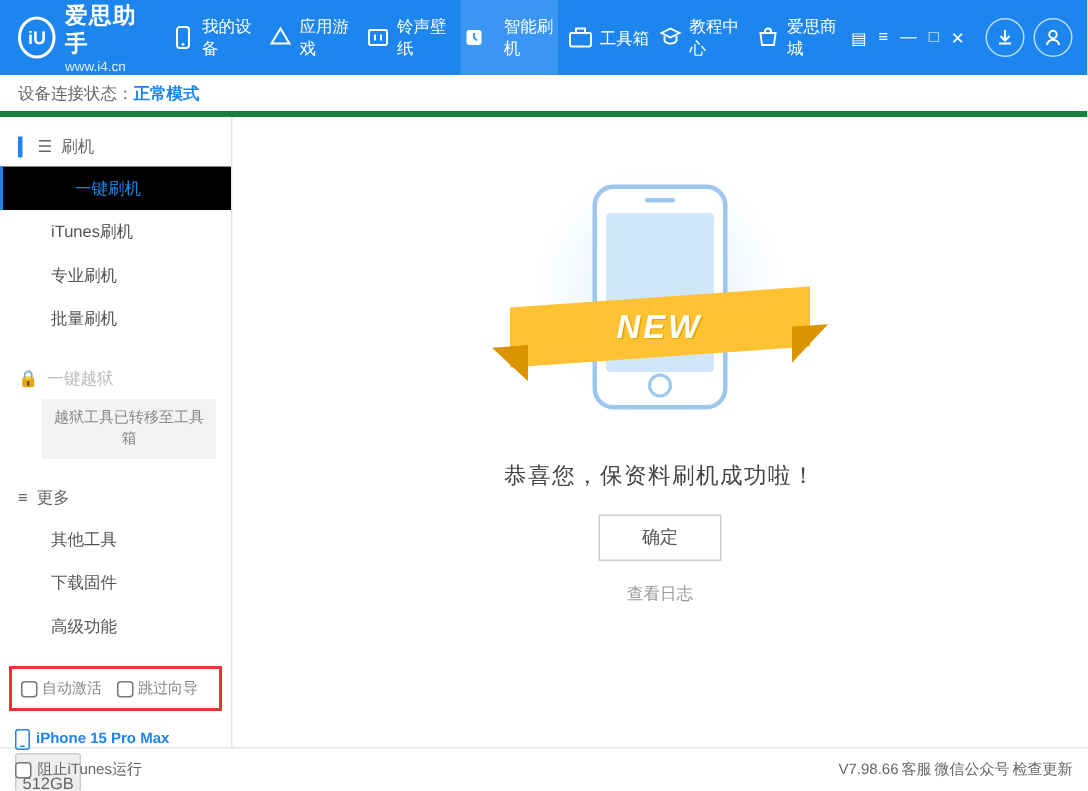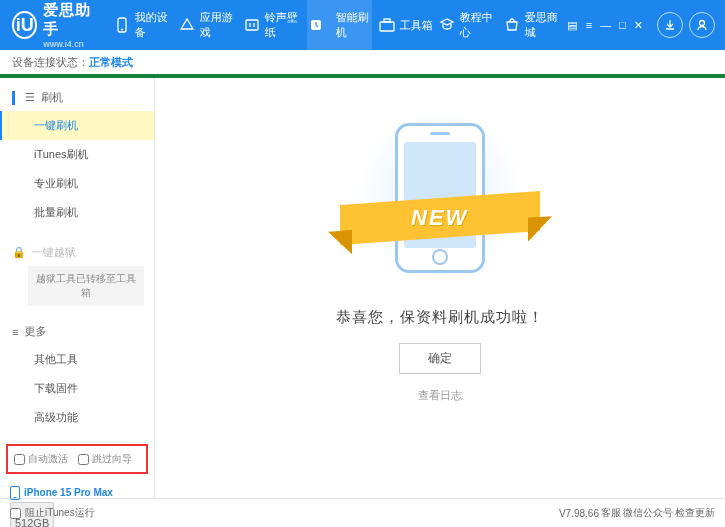--- a/index.html
+++ b/index.html
@@ -1,20 +1,20 @@
 <!DOCTYPE html>
 <html><head>
 <meta charset="utf-8">
 <style>
 * { margin: 0; padding: 0; box-sizing: border-box; font-family: "Microsoft YaHei", Arial, sans-serif; }
 body { width: 725px; height: 527px; overflow: hidden; background: #fff; }
 
 .titlebar { height: 50px; background: #1d86ee; color: #fff; display: flex; align-items: center; }
 .logo-area { display: flex; align-items: center; padding: 0 12px; width: 155px; }
-.logo-circle { width: 28px; height: 28px; border: 2px solid #fff; border-radius: 50%; display: flex; align-items: center; justify-content: center; font-weight: bold; font-size: 18px; }
+.logo-circle { width: 28px; height: 28px; border: 2px solid #fff; border-radius: 50%; display: flex; align-items: center; justify-content: center; font-weight: bold; font-size: 12px; }
 .logo-text { margin-left: 6px; }
 .logo-text .app-name { font-size: 15px; font-weight: bold; letter-spacing: 1px; }
 .logo-text .url { font-size: 9px; opacity: .85; }
 
 .navs { display: flex; height: 100%; }
 .nav-item { width: 65px; display: flex; flex-direction: row; align-items: center; justify-content: center; font-size: 11px; cursor: pointer; gap: 3px; }
 .nav-item.active { background: #3a96f2; gap: 12px; }
 .nav-ico { width: 20px; height: 16px; display: flex; align-items: center; justify-content: center; }
 
 .title-right { margin-left: auto; display: flex; align-items: center; gap: 6px; padding-right: 10px; }
@@ -23,21 +23,21 @@
 
 .statusbar { height: 28px; border-bottom: 4px solid #15803d; display: flex; align-items: center; padding: 0 12px; font-size: 11px; color: #666; }
 .statusbar .mode { color: #1d86ee; font-weight: bold; }
 
 .body { display: flex; height: 420px; }
 .sidebar { width: 155px; border-right: 1px solid #e6e6e6; display: flex; flex-direction: column; font-size: 11px; }
 .side-sec { padding: 6px 0; }
 .side-head { display: flex; align-items: center; padding: 6px 12px; color: #666; gap: 6px; cursor: pointer; }
 .side-head .bar { width: 3px; height: 14px; background: #1d86ee; margin-right: 4px; }
 .side-item { padding: 7px 10px 7px 34px; color: #555; cursor: pointer; }
-.side-item.active { background: #fef9c3; color: #1d86ee; border-left: 2px solid #1d86ee; padding-left: 32px; }
+.side-item.active { background: #000000; color: #1d86ee; border-left: 2px solid #1d86ee; padding-left: 48px; }
 .side-item.box { background: #f3f3f3; margin: 0 10px 0 28px; padding: 6px; color: #888; font-size: 10px; line-height: 1.4; text-align: center; }
 .lock-ico { color: #bbb; }
 
 .checks { border: 2px solid #e33; margin: 6px; padding: 6px; display: flex; gap: 10px; font-size: 10px; color: #888; }
 .chk { display: flex; align-items: center; gap: 3px; }
 .chk input { width: 11px; height: 11px; }
 
 .device { padding: 6px 10px; font-size: 10px; }
 .device .name { color: #1d86ee; font-weight: bold; }
 .device .badge { display: inline-block; background: #eee; border: 1px solid #ccc; padding: 14px 4px; font-size: 11px; color: #666; border-radius: 2px; margin-top: 2px; }

